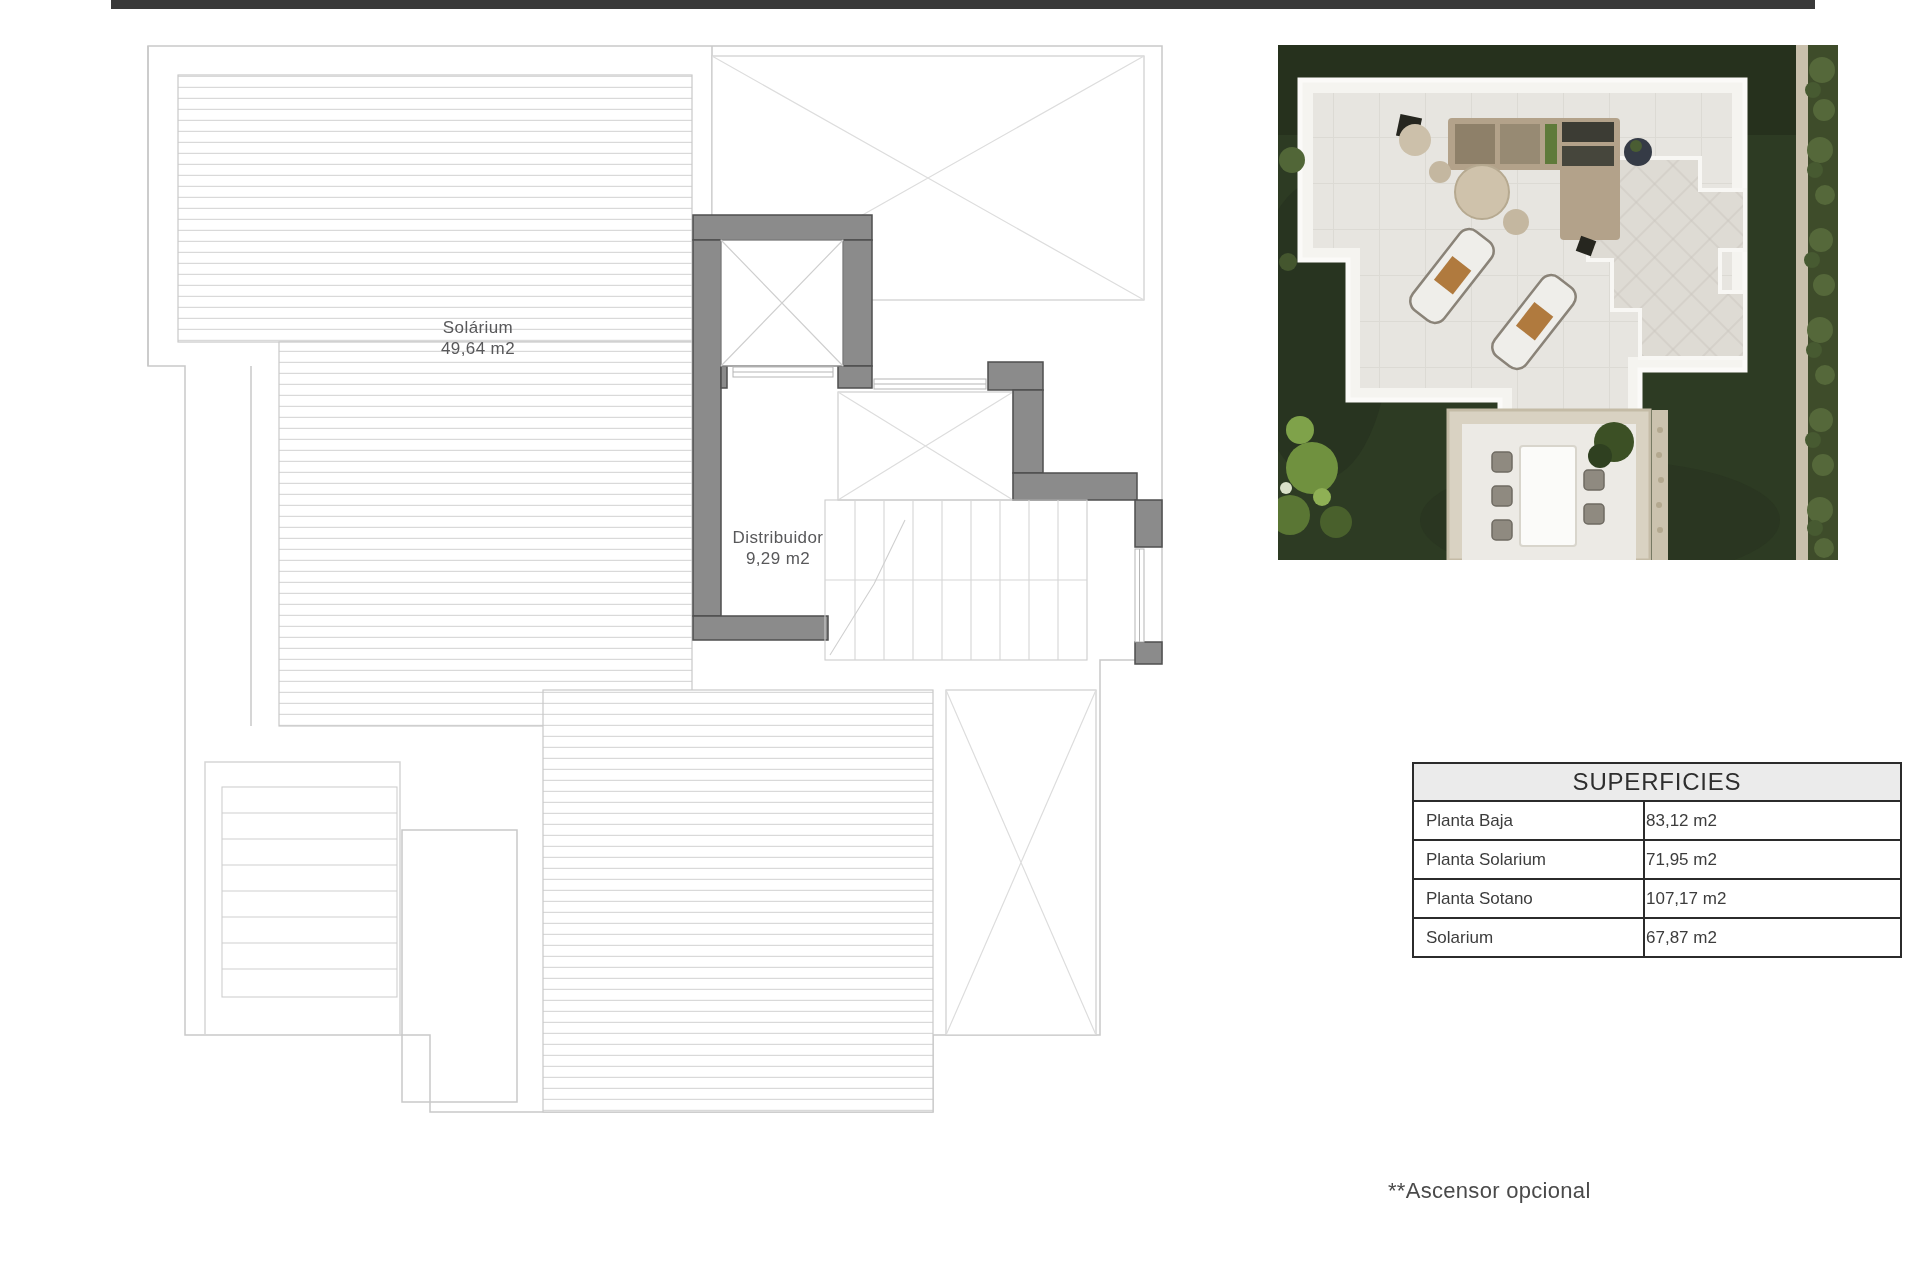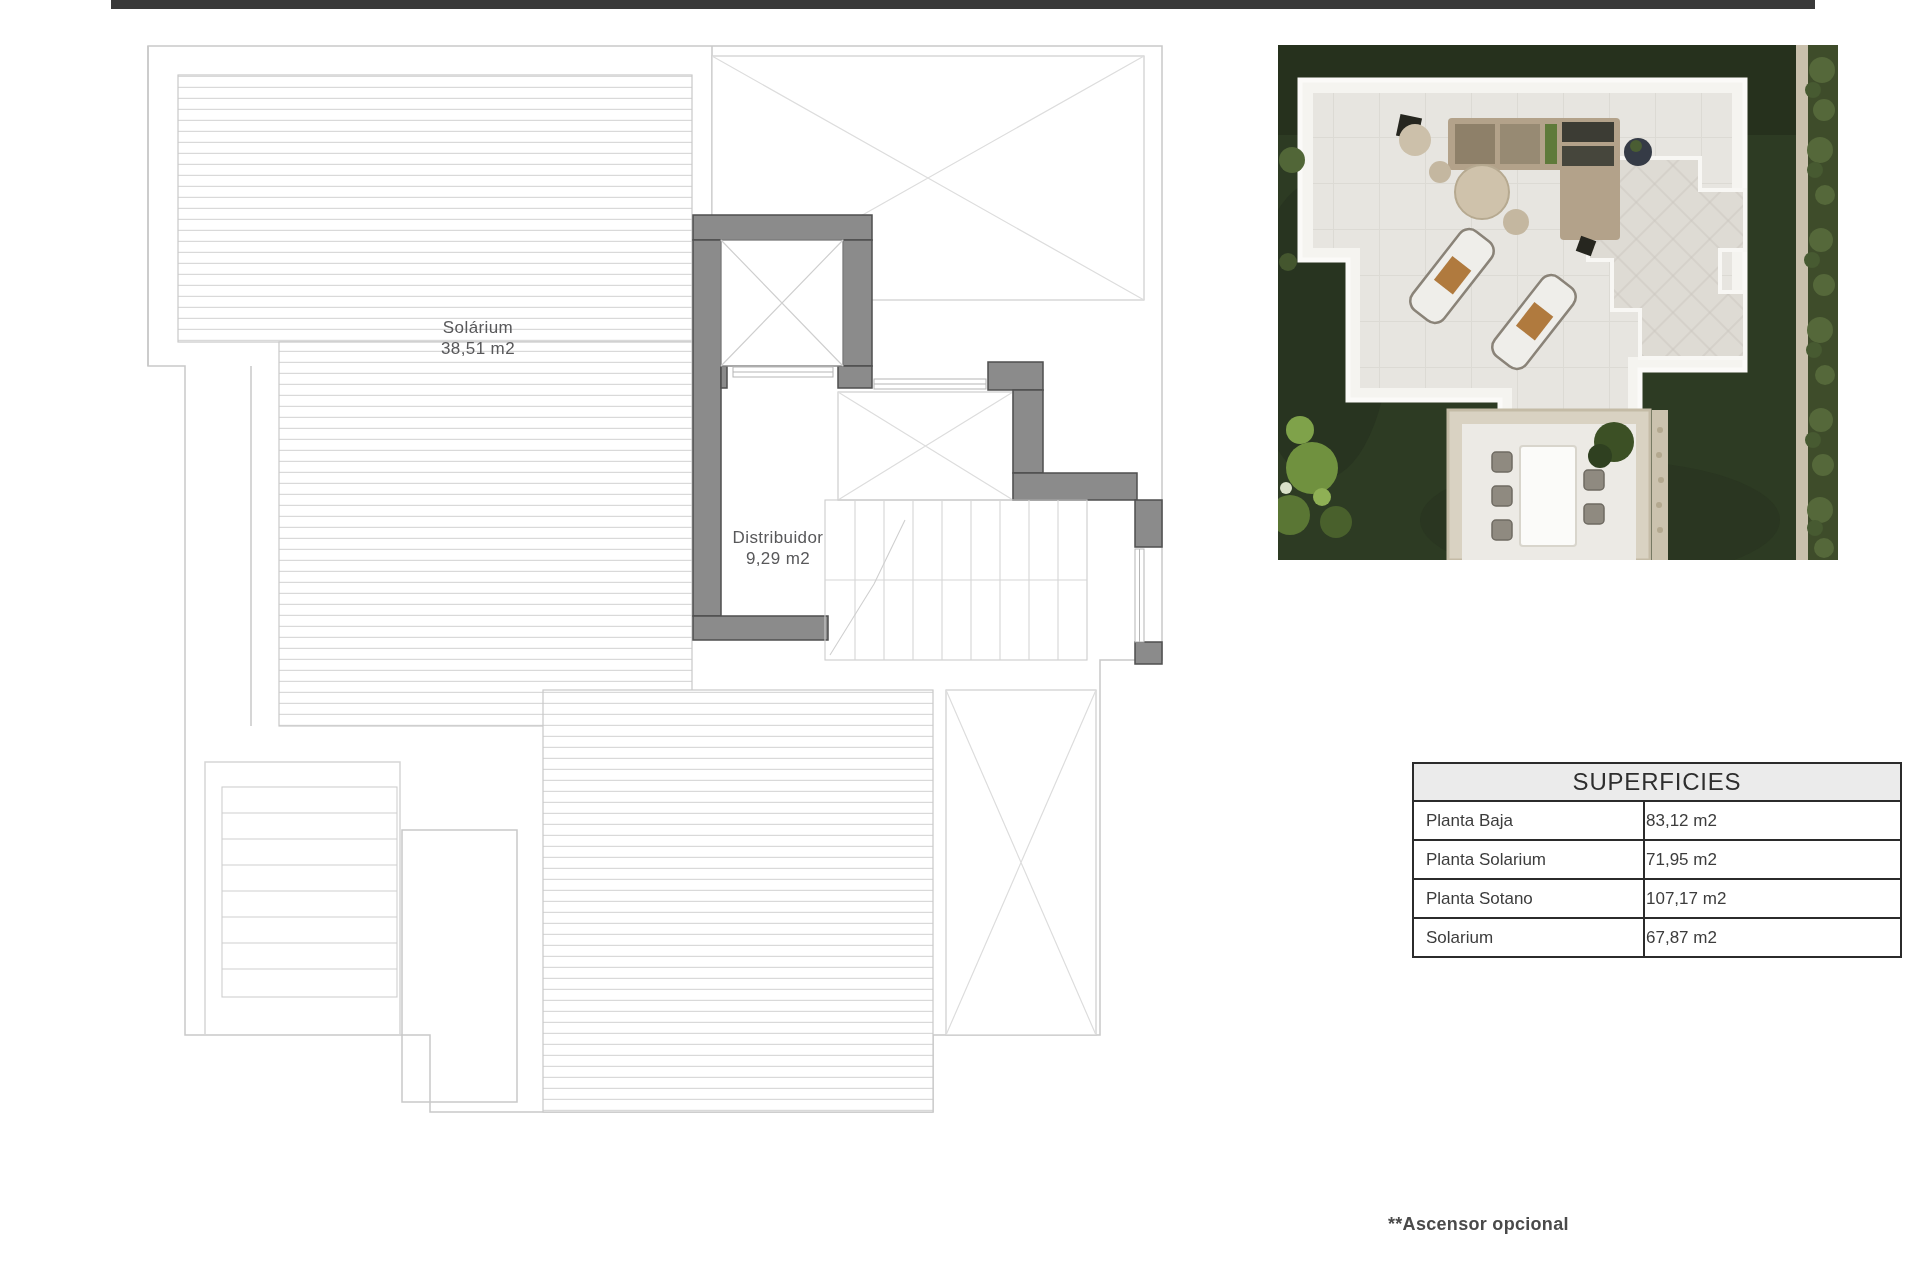--- a/index.html
+++ b/index.html
@@ -19,22 +19,22 @@
   }
   .sup-table th,.sup-table td{border:2px solid #2b2b2b;}
   .sup-table th{
     height:34px;background:#ebebeb;font-weight:400;font-size:24px;
     letter-spacing:.8px;color:#2e2e2e;
   }
   .sup-table td{height:35px;background:#ffffff;}
   .sup-table td.lbl{width:216px;text-align:left;padding-left:12px;}
   .sup-table td.val{text-align:left;}
   .footnote{
-    position:absolute;left:1388px;top:1214px;color:#4a4a4a;
-    font-size:18px;letter-spacing:.3px;font-weight:bold;
+    position:absolute;left:1388px;top:1178px;color:#4a4a4a;
+    font-size:22px;letter-spacing:.3px;
   }
 </style>
 </head>
 <body>
 
 <div class="page">
 
   <div class="topbar"></div>
 
   <svg class="plan-svg" viewBox="0 0 1920 1280">
@@ -212,21 +212,21 @@
         <circle cx="1336" cy="522" r="16" fill="#49602c"></circle>
         <circle cx="1300" cy="430" r="14" fill="#7fa24a"></circle>
         <circle cx="1322" cy="497" r="9" fill="#8fb055"></circle>
         <circle cx="1286" cy="488" r="6" fill="#d9e0c8"></circle>
       </g>
     </g>
   </svg>
 
   <div class="room-label" style="left:478px;top:317px;">
     <div>Solárium</div>
-    <div>38,51 m2</div>
+    <div>49,64 m2</div>
   </div>
   <div class="room-label" style="left:778px;top:527px;">
     <div>Distribuidor</div>
     <div>9,29 m2</div>
   </div>
 
   <table class="sup-table">
     <thead>
       <tr>
           <th colspan="2">SUPERFICIES</th>

